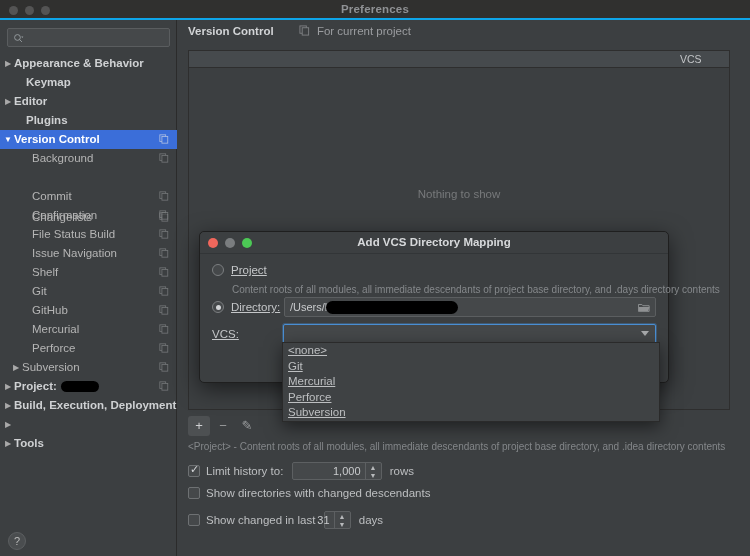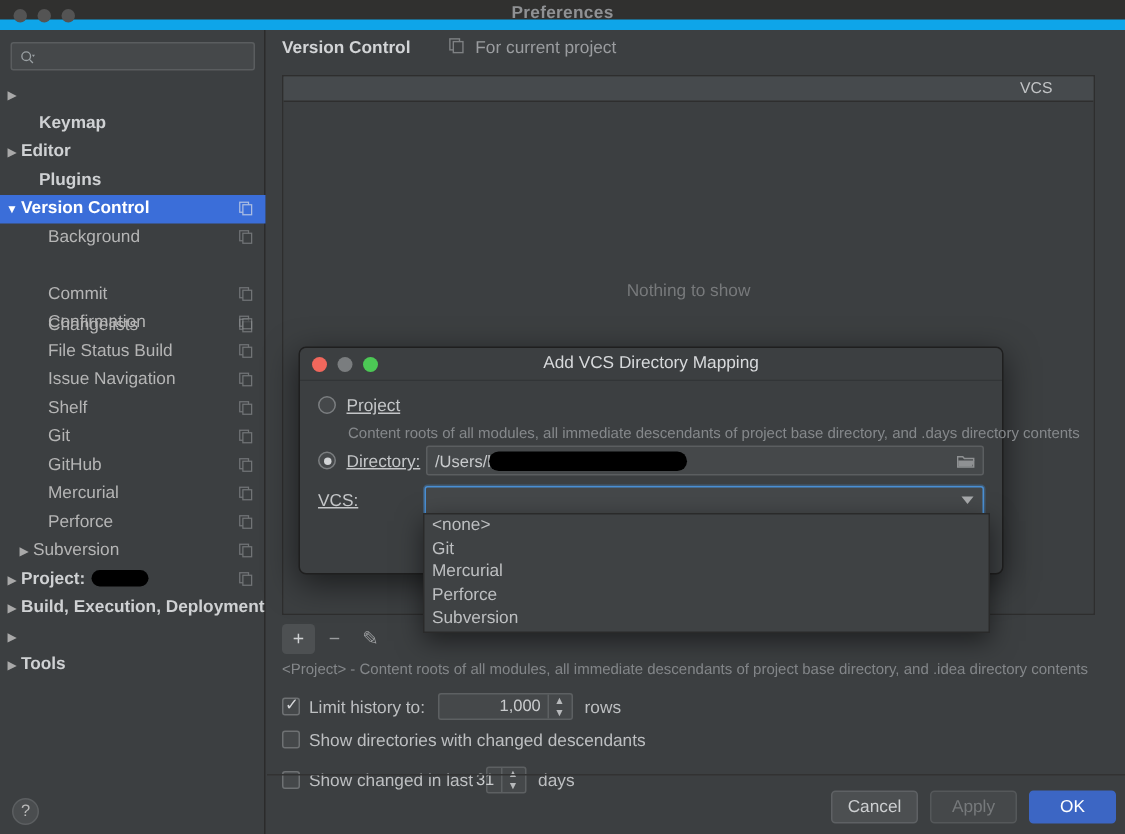--- a/index.html
+++ b/index.html
@@ -10,21 +10,21 @@
     font-size: 11px;
     color: #bbbbbb;
     overflow: hidden;
   }
   #root { position: relative; width: 750px; height: 556px; }
 
   
   .titlebar {
     position: absolute; left: 0; top: 0; width: 750px; height: 20px;
     background: #30302f;
-    border-bottom: 7px solid #0ea5e9;
+    border-bottom: 2px solid #0ea5e9;
   }
   .tl-lights { position: absolute; left: 9px; top: 6px; display: flex; gap: 7px; }
   .tl { width: 9px; height: 9px; border-radius: 50%; background: #545454; }
   .win-title {
     position: absolute; left: 0; top: 3px; width: 750px;
     text-align: center; font-size: 11.5px; font-weight: bold;
     color: #8f9194; letter-spacing: .2px;
   }
 
   
@@ -171,21 +171,21 @@
     position: relative; height: 22px; background: #3c3f41;
     border-bottom: 1px solid #323537; border-radius: 5px 5px 0 0;
   }
   .dlg-lights { position: absolute; left: 8px; top: 6px; display: flex; gap: 7px; }
   .dl { width: 10px; height: 10px; border-radius: 50%; }
   .dl.r { background: #f0675c; }
   .dl.y { background: #7a7d7f; }
   .dl.g { background: #4cc855; }
   .dlg-title {
     position: absolute; left: 0; top: 4px; width: 100%;
-    text-align: center; font-size: 11.5px; font-weight: normal; color: #d7d9db;
+    text-align: center; font-size: 11.5px; font-weight: bold; color: #d7d9db;
   }
   .radio {
     display: inline-block; width: 12px; height: 12px; border-radius: 50%;
     background: #45484a; border: 1px solid #7b7e80;
     vertical-align: -2px; margin-right: 7px; position: relative;
   }
   .radio.on::after {
     content: ""; position: absolute; left: 3px; top: 3px;
     width: 5px; height: 5px; border-radius: 50%; background: #d2d4d6;
   }
@@ -215,21 +215,21 @@
     width: 0; height: 0; border-left: 4px solid transparent;
     border-right: 4px solid transparent; border-top: 5px solid #a8aaac;
   }
   .dropdown {
     position: absolute; left: 282px; top: 342px; width: 378px;
     background: #3f4244; border: 1px solid #2a2a2a;
     box-shadow: 0 5px 16px rgba(0,0,0,.5); z-index: 60;
   }
   .dd-item {
     height: 15.5px; line-height: 15.5px; padding-left: 5px;
-    font-size: 11.5px; color: #bdbfc1; white-space: nowrap;
+    font-size: 11.5px; color: #bdbfc1; white-space: nowrap; text-decoration: underline;
   }
 </style>
 </head>
 <body>
 
 <div id="root">
 
   <div class="titlebar">
     <div class="tl-lights">
       <div class="tl"></div>
@@ -246,20 +246,21 @@
           <circle cx="6.5" cy="6.5" r="4.2" fill="none" stroke="#9aa0a3" stroke-width="1.3"></circle>
           <line x1="9.6" y1="9.6" x2="13" y2="13" stroke="#9aa0a3" stroke-width="1.3"></line>
           <path d="M12 5 l3 0 l-1.5 2.2 z" fill="#9aa0a3"></path>
         </svg>
         <input class="search-input" value="" placeholder="" style="">
       </div>
     </div>
     <div class="tree" id="tree">
         <div class="tree-item bold" style="top: 0px; position: absolute; left: 0px; width: 177px;">
           <span class="arrow" style="left: 2px;">▶</span>
+          <span class="lbl" style="left: 14px;">Appearance &amp; Behavior</span>
         </div>
         <div class="tree-item bold" style="top: 19px; position: absolute; left: 0px; width: 161px;">
           <span class="lbl" style="left: 26px;">Keymap</span>
         </div>
         <div class="tree-item bold" style="top: 38px; position: absolute; left: 0px; width: 177px;">
           <span class="arrow" style="left: 2px;">▶</span>
           <span class="lbl" style="left: 14px;">Editor</span>
         </div>
         <div class="tree-item bold" style="top: 57px; position: absolute; left: 0px; width: 145px;">
           <span class="lbl" style="left: 26px;">Plugins</span>
@@ -426,25 +427,20 @@
     <div class="opt-row" style="top:491px">
       <span class="cbx"></span><span>Show changed in last</span>
       <span class="spin" style="width:27px">
         <span class="val">31</span>
         <span class="arrows">▲<br>▼</span>
       </span>
       <span>days</span>
     </div>
   </div>
 
-  <div class="footer">
-    <div class="btn" style="left:376px; width:58px">Cancel</div>
-    <div class="btn disabled" style="left:442px; width:58px">Apply</div>
-    <div class="btn primary" style="left:508px; width:58px">OK</div>
-  </div>
 
   <div class="dialog">
     <div class="dlg-bar">
       <div class="dlg-lights">
         <div class="dl r"></div>
         <div class="dl y"></div>
         <div class="dl g"></div>
       </div>
       <div class="dlg-title">Add VCS Directory Mapping</div>
     </div>

